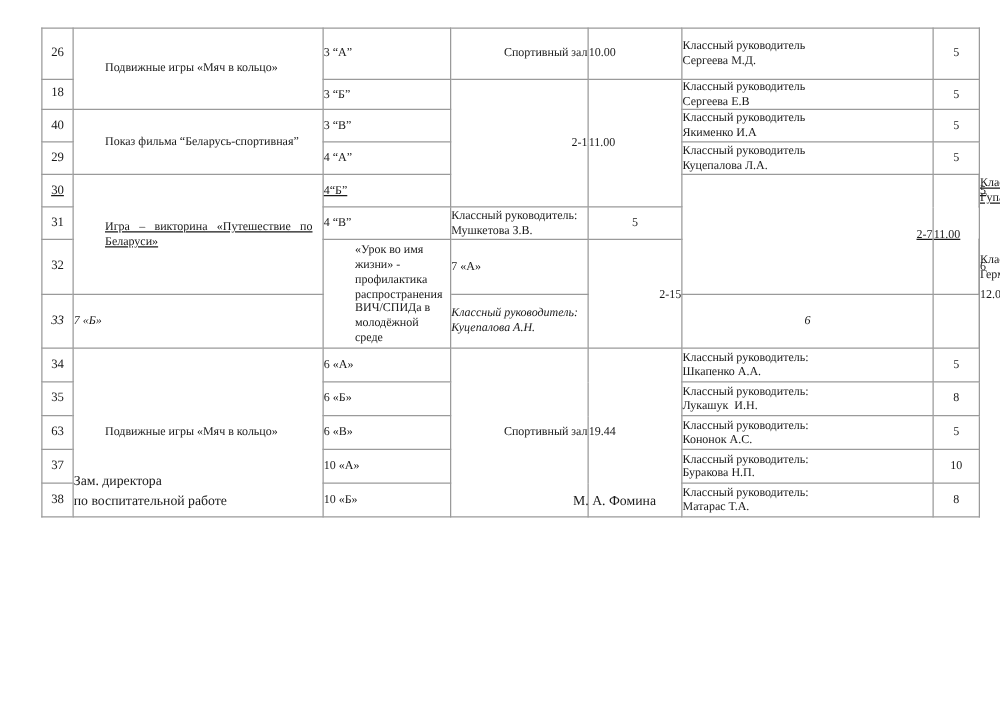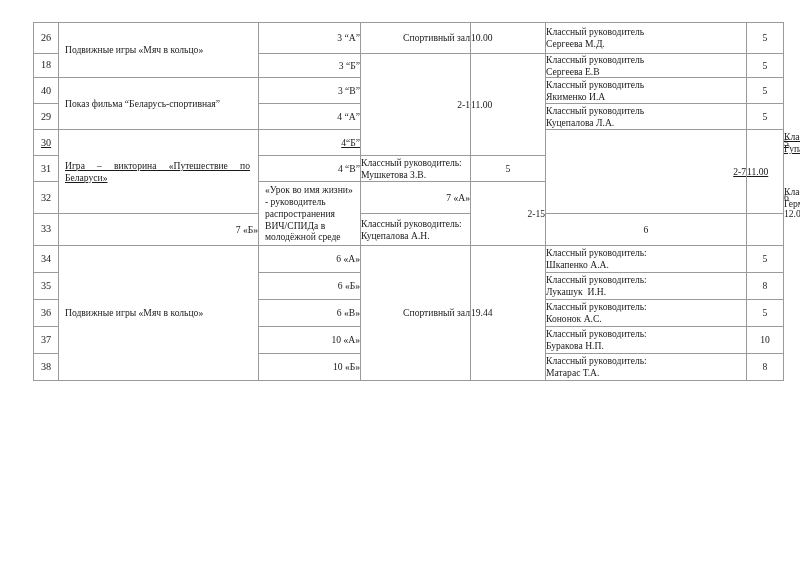--- a/index.html
+++ b/index.html
@@ -35,32 +35,33 @@
   .sched-table td {
     border: 1px solid #9a9a9a;
     padding: 0;
     vertical-align: middle;
     background: #fff;
   }
 
   
   .col-num     { width: 25px;  text-align: center; font-size: 10.2px; }
   .col-event   { width: 200px; text-align: left; }
-  .col-class   { width: 102px; text-align: right; }
+  .col-class   { width: 102px; text-align: left; }
   .col-place   { width: 110px; text-align: right; }
   .col-time    { width: 75px;  text-align: left; }
   .col-teacher { width: 201px; text-align: left; }
   .col-count   { width: 37px;  text-align: center; }
 
   .cell-pad-l  { padding: 2px 5px 2px 6px; }
   .cell-pad-t  { padding: 2px 4px 2px 6px; }
 
   .event-text {
     display: block;
     padding: 2px 6px 2px 6px;
+    margin-left: 19px;
   }
   .event-justify {
     text-align: justify;
     text-align-last: left;
     padding-right: 8px;
   }
   .top-align { vertical-align: top; }
   .teacher-line { display: block; white-space: pre; }
   .count-left { text-align: center; padding-left: 0; }
   .count-l6   { text-align: center; }
@@ -91,21 +92,21 @@
       <col class="col-num">
         <col class="col-event">
         <col class="col-class">
       <col class="col-place">
         <col class="col-time">
         <col class="col-teacher">
         <col class="col-count">
     </colgroup>
     <tbody>
 
-      <tr style="height:31px;">
+      <tr style="height:41px;">
         <td class="col-num"><span>26</span></td>
         <td class="col-event" rowspan="2">
             <span class="event-text">Подвижные игры «Мяч в кольцо»</span>
           </td>
         <td class="col-class"><span>3 “А”</span></td>
         <td class="col-place"><span>Спортивный зал</span></td>
         <td class="col-time"><span>10.00</span></td>
         <td class="col-teacher cell-pad-l">
           <span class="teacher-line">Классный руководитель</span>
           <span class="teacher-line">Сергеева М.Д.</span>
@@ -169,33 +170,33 @@
         <td class="col-teacher cell-pad-l">
           <span class="teacher-line">Классный руководитель:</span>
           <span class="teacher-line">Мушкетова З.В.</span>
         </td>
         <td class="col-count count-left"><span>5</span></td>
       </tr>
 
       <tr style="height:25px;">
         <td class="col-num"><span>32</span></td>
         <td class="col-event top-align" rowspan="2">
-            <span class="event-text">«Урок во имя жизни» - руководитель распространения ВИЧ/СПИДа в молодёжной среде</span>
+            <span class="event-text">«Урок во имя жизни» - профилактика распространения ВИЧ/СПИДа в молодёжной среде</span>
           </td>
         <td class="col-class"><span>7 «А»</span></td>
         <td class="col-place top-align cell-pad-t" rowspan="2"><span>2-15</span></td>
         <td class="col-time" rowspan="2"><span>12.00</span></td>
         <td class="col-teacher cell-pad-l">
           <span class="teacher-line">Классный руководитель:</span>
           <span class="teacher-line">Герман Е.Н.</span>
         </td>
         <td class="col-count count-l6"><span>6</span></td>
       </tr>
 
-      <tr style="height:25px;">
+      <tr style="height:25px;font-style:italic;">
         <td class="col-num"><span>33</span></td>
         <td class="col-class"><span>7 «Б»</span></td>
         <td class="col-teacher cell-pad-l">
           <span class="teacher-line">Классный руководитель:</span>
           <span class="teacher-line">Куцепалова А.Н.</span>
         </td>
         <td class="col-count count-l6"><span>6</span></td>
       </tr>
 
       <tr style="height:27px;">
@@ -217,21 +218,21 @@
         <td class="col-num"><span>35</span></td>
         <td class="col-class"><span>6 «Б»</span></td>
         <td class="col-teacher cell-pad-l">
           <span class="teacher-line">Классный руководитель:</span>
           <span class="teacher-line">Лукашук  И.Н.</span>
         </td>
         <td class="col-count count-l6"><span>8</span></td>
       </tr>
 
       <tr style="height:27px;">
-        <td class="col-num"><span>36</span></td>
+        <td class="col-num"><span>63</span></td>
         <td class="col-class"><span>6 «В»</span></td>
         <td class="col-teacher cell-pad-l">
           <span class="teacher-line">Классный руководитель:</span>
           <span class="teacher-line">Кононок А.С.</span>
         </td>
         <td class="col-count count-l6"><span>5</span></td>
       </tr>
 
       <tr style="height:27px;">
         <td class="col-num"><span>37</span></td>
@@ -249,14 +250,23 @@
         <td class="col-teacher cell-pad-l">
           <span class="teacher-line">Классный руководитель:</span>
           <span class="teacher-line">Матарас Т.А.</span>
         </td>
         <td class="col-count count-l6"><span>8</span></td>
       </tr>
 
     </tbody>
   </table>
 
+  <div class="signature">
+    <div class="sig-row">
+      <span class="sig-left">Зам. директора</span>
+    </div>
+    <div class="sig-row">
+      <span class="sig-left">по воспитательной работе</span>
+      <span class="sig-right">М. А. Фомина</span>
+    </div>
+  </div>
 
 </div>
 
 </body></html>

